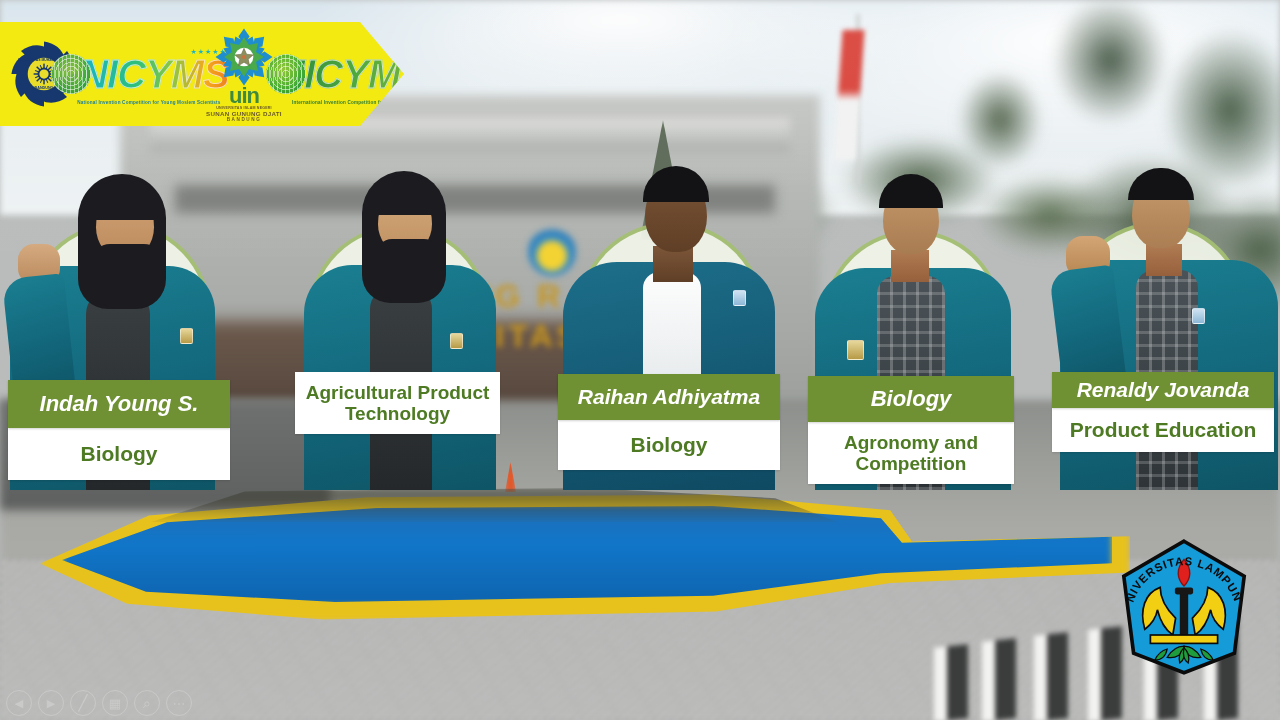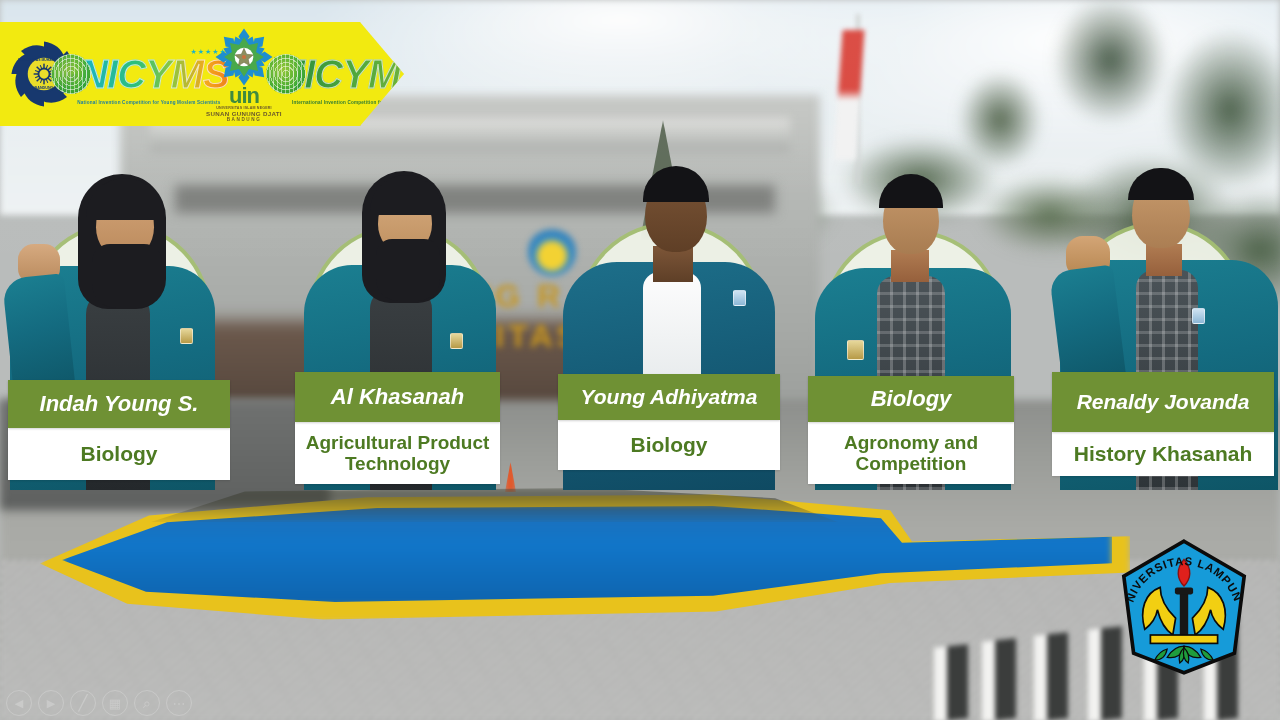--- a/index.html
+++ b/index.html
@@ -531,37 +531,36 @@
       <div class="emblem" style="left:172px; top:148px;"></div>
     </div>
   </div>
 
   <div class="card" style="left:8px; top:380px; width:222px;">
     <div class="name" style="height:48px; font-size:22px;">Indah Young S.</div>
     <div class="major" style="height:52px; font-size:21px; width:222px;">Biology</div>
   </div>
 
   <div class="card" style="left:295px; top:372px; width:205px;">
-    <div class="name" style="height:50px; font-size:22px;">Al Khasanah</div>
     <div class="major" style="height:62px; font-size:19px; width:205px;">Agricultural Product Technology</div>
   </div>
 
   <div class="card" style="left:558px; top:374px; width:222px;">
-    <div class="name" style="height:46px; font-size:21px;">Young Adhiyatma</div>
+    <div class="name" style="height:46px; font-size:21px;">Raihan Adhiyatma</div>
     <div class="major" style="height:50px; font-size:21px; width:222px;">Biology</div>
   </div>
 
   <div class="card" style="left:808px; top:376px; width:206px;">
     <div class="name" style="height:46px; font-size:22px;">Biology</div>
     <div class="major" style="height:62px; font-size:19px; width:206px;">Agronomy and Competition</div>
   </div>
 
   <div class="card" style="left:1052px; top:372px; width:222px;">
-    <div class="name" style="height:60px; font-size:21px;">Renaldy Jovanda</div>
-    <div class="major" style="height:44px; font-size:21px; width:222px;">History Khasanah</div>
+    <div class="name" style="height:36px; font-size:21px;">Renaldy Jovanda</div>
+    <div class="major" style="height:44px; font-size:21px; width:222px;">Product Education</div>
   </div>
 
   <div class="unila">
     <svg viewBox="0 0 100 100" width="156" height="140" aria-hidden="true">
       <defs>
         <path id="unila-arc" d="M 14 46 A 38 38 0 0 1 86 46"></path>
       </defs>
       <path d="M50 3 L93 28 L86 83 L50 97 L14 83 L7 28 Z" fill="#169bd9" stroke="#0b0b0b" stroke-width="2.6"></path>
       <g fill="#f2cf12" stroke="#0b0b0b" stroke-width="1.2">
         <path d="M33 36 C22 40 18 52 22 66 C27 62 30 58 31 52 C33 60 36 66 42 70 L44 58 C38 52 33 45 33 36 Z"></path>

